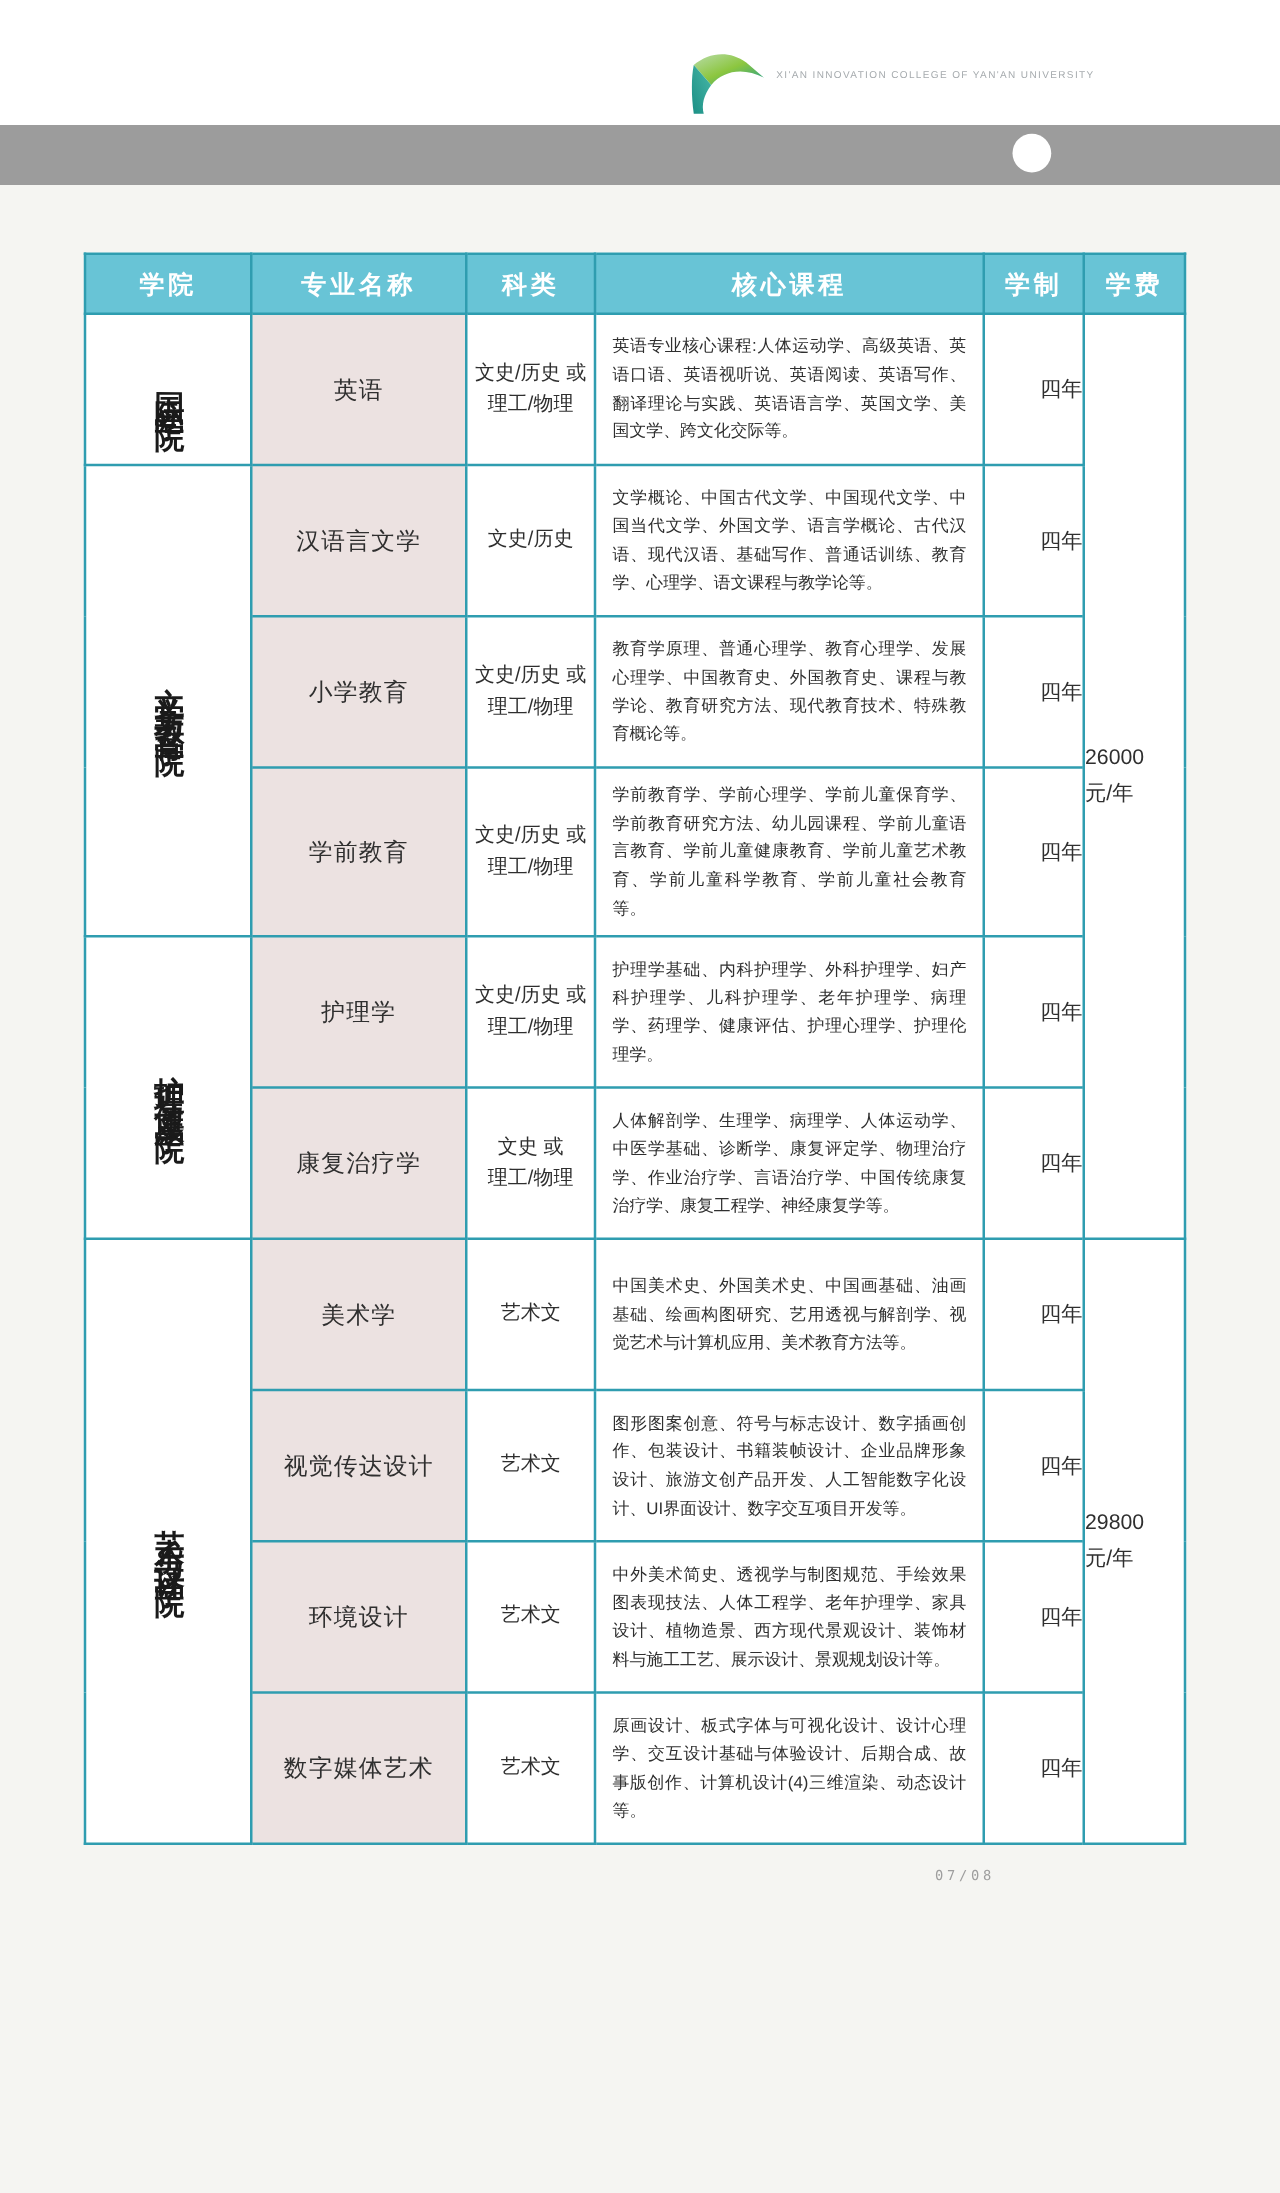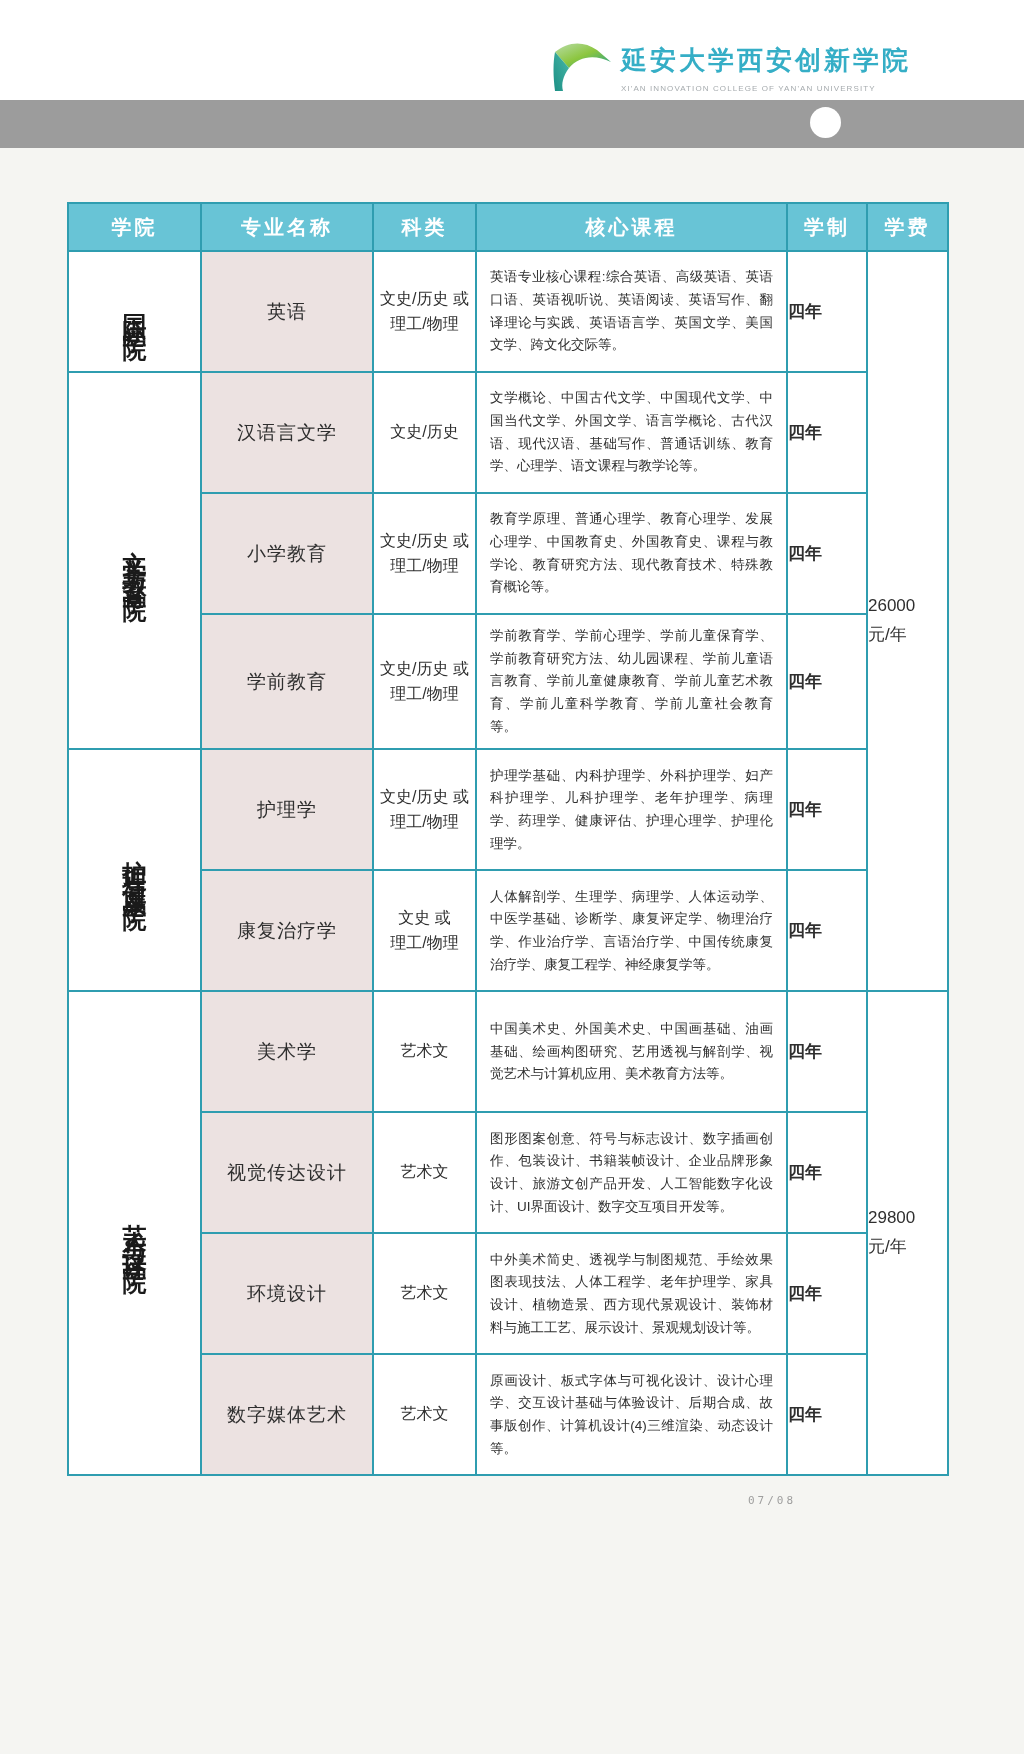--- a/index.html
+++ b/index.html
@@ -62,21 +62,21 @@
     font-size: 19px; color: #222; letter-spacing: 1px; margin-top: 24px;
   }
   td.category-cell {
     text-align: center; font-size: 16px; line-height: 1.55;
     white-space: pre-line; color: #2b2b2b; margin-left: 18px;
   }
   td.courses-cell {
     font-size: 13.5px; line-height: 1.68; color: #333;
     padding: 10px 13px; text-align: justify;
   }
-  td.duration-cell { text-align: left; font-size: 17px; color: #2b2b2b; font-weight: bold; }
+  td.duration-cell { text-align: right; font-size: 17px; color: #2b2b2b; }
   td.fee-cell { text-align: left; font-size: 17px; color: #2b2b2b; line-height: 1.7; }
   
   .page-number {
     position: absolute; left: 748px; top: 1494px;
     font-family: "DejaVu Sans Mono", monospace;
     font-size: 11px; color: #9e9e9e; letter-spacing: 3px;
   }
 </style>
 </head>
 <body>
@@ -93,21 +93,20 @@
       </linearGradient>
       <linearGradient id="lg2" x1="0" y1="1" x2="1" y2="0">
         <stop offset="0" stop-color="#1b8f85"></stop>
         <stop offset="1" stop-color="#49b8a8"></stop>
       </linearGradient>
     </defs>
     <path d="M2 14 C14 4, 30 2, 44 12 L58 24 C42 16, 26 18, 16 30 Z" fill="url(#lg1)"></path>
     <path d="M2 14 L16 30 C10 38, 8 46, 10 53 L2 53 C0 38, 0 24, 2 14 Z" fill="url(#lg2)"></path>
   </svg>
   <div class="logo-text-block">
-    <div class="logo-title">延安大学西安创新学院</div>
     <div class="logo-subtitle">XI'AN  INNOVATION  COLLEGE  OF  YAN'AN  UNIVERSITY</div>
   </div>
 </div>
 
 <div class="gray-band"></div>
 <div class="band-circle"></div>
 
 <div class="page-body"></div>
 
 <table class="majors">
@@ -128,21 +127,21 @@
       <th>学制</th>
       <th>学费</th>
     </tr>
   </thead>
   <tbody>
     <tr class="data-row">
       <td class="college-cell" rowspan="1"><span>国际学院</span></td>
       <td class="major-cell">英语</td>
       <td class="category-cell">文史/历史 或
 理工/物理</td>
-      <td class="courses-cell">英语专业核心课程:综合英语、高级英语、英语口语、英语视听说、英语阅读、英语写作、翻译理论与实践、英语语言学、英国文学、美国文学、跨文化交际等。</td>
+      <td class="courses-cell">英语专业核心课程:人体运动学、高级英语、英语口语、英语视听说、英语阅读、英语写作、翻译理论与实践、英语语言学、英国文学、美国文学、跨文化交际等。</td>
       <td class="duration-cell">四年</td>
       <td class="fee-cell" rowspan="6">
         <span>26000</span><br>
         <span>元/年</span>
       </td>
     </tr>
     <tr class="data-row">
       <td class="college-cell" rowspan="3"><span>文学与教育学院</span></td>
       <td class="major-cell">汉语言文学</td>
       <td class="category-cell">文史/历史</td>

